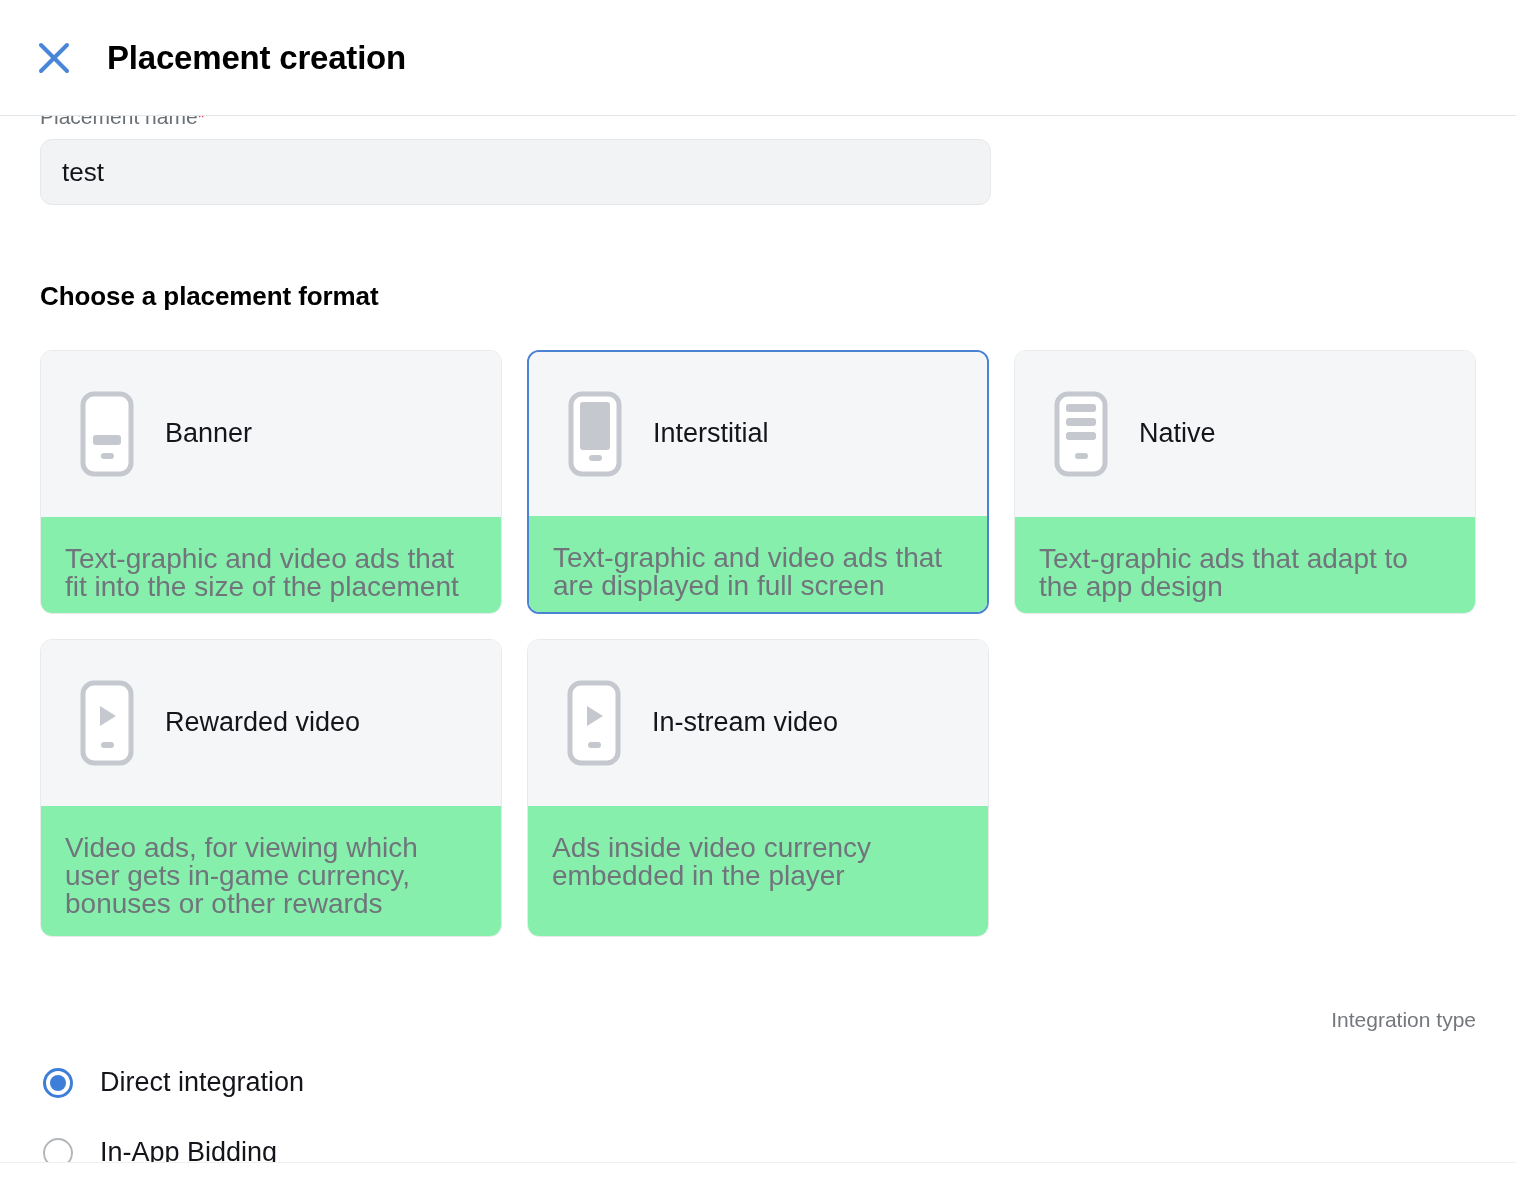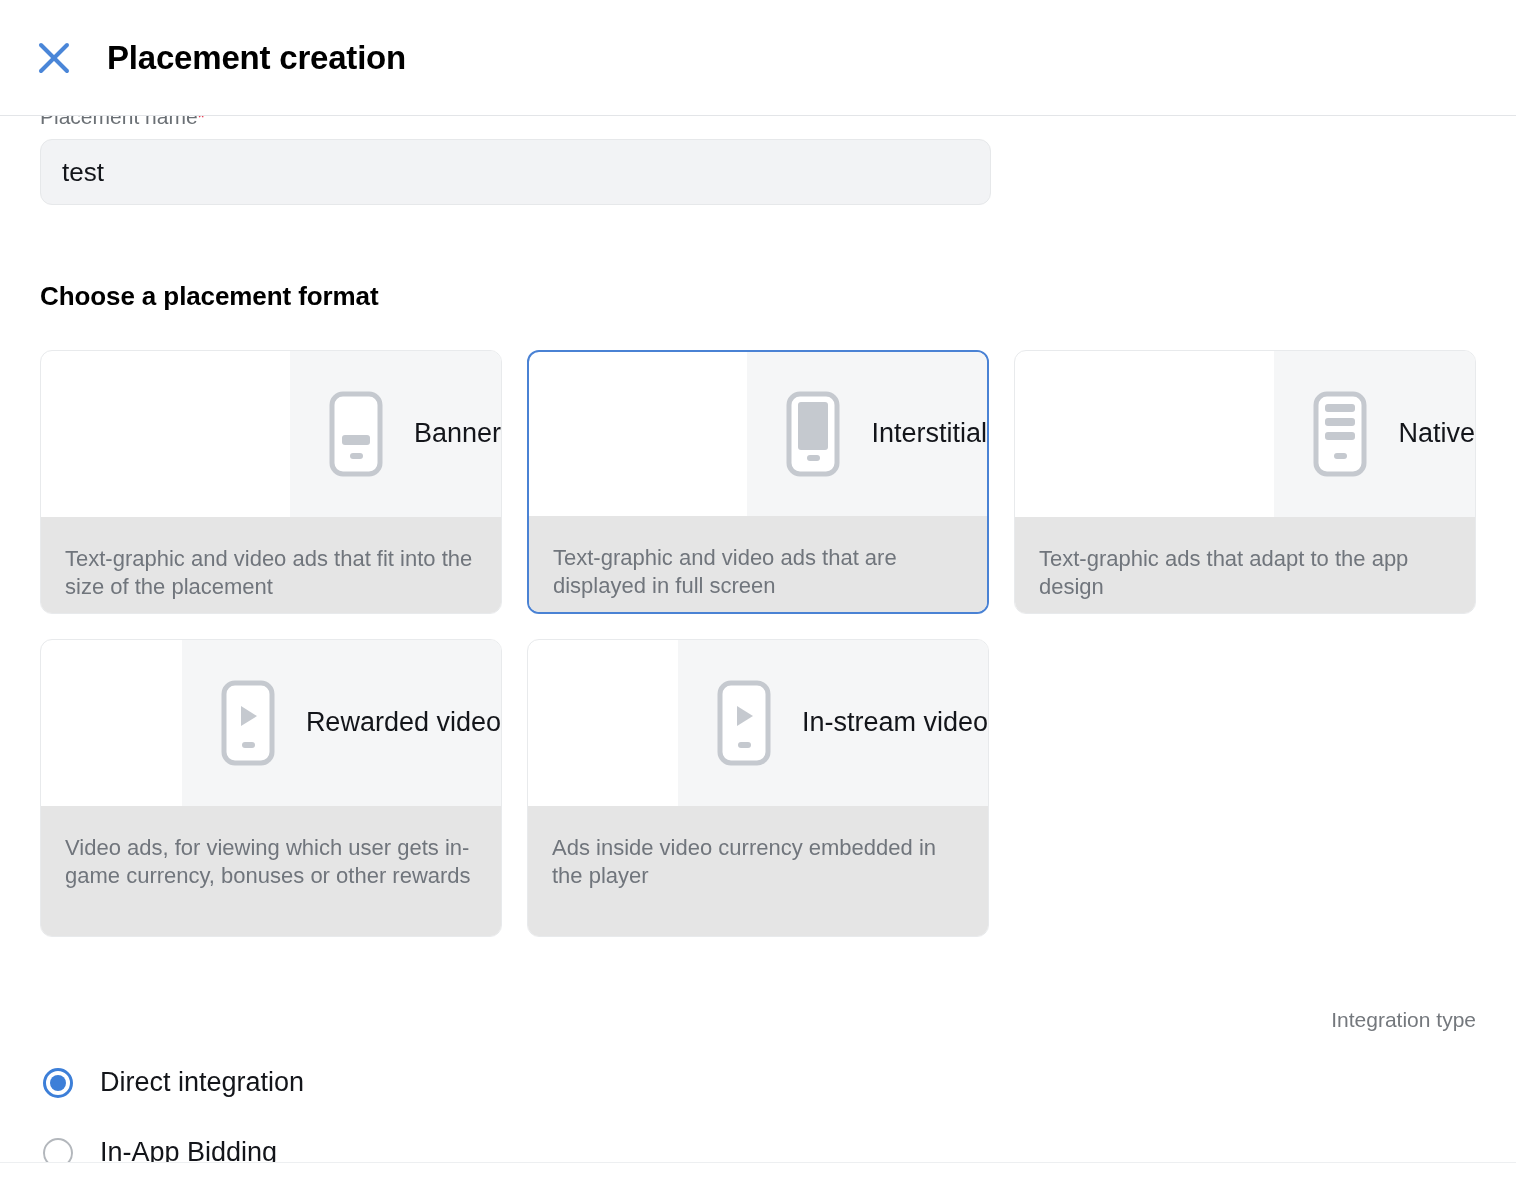--- a/index.html
+++ b/index.html
@@ -117,22 +117,22 @@
   .fmt-card {
     width: 462px;
     background: #ffffff;
     border: 1px solid #e8eaec;
     border-radius: 12px;
     overflow: hidden;
     cursor: pointer;
     display: flex;
     flex-direction: column;
   }
-  .fmt-card.row1 { height: 264px; align-items: flex-end; }
-  .fmt-card.row2 { height: 298px; align-items: flex-end; }
+  .fmt-card.row1 { height: 264px; }
+  .fmt-card.row2 { height: 298px; }
 
   .fmt-card.selected {
     border: 2px solid #4a82d4;
   }
 
   .card-top {
     background: #f5f6f7;
     display: flex;
     align-items: center;
     padding-left: 37px;
@@ -153,24 +153,24 @@
   .card-icon svg { display: block; }
 
   .card-title {
     margin-left: 29px;
     font-size: 27px;
     color: #13151a;
     line-height: 1.1;
   }
 
   .card-desc {
-    background: #e5e5e5;
+    background: #86efac;
     flex: 1 1 auto;
     padding: 28px 24px 0 24px;
-    font-size: 22px;
+    font-size: 28px;
     line-height: 28px;
     color: #70757c;
   }
 
   
   .integration-block { margin-top: 70px; }
 
   .integration-label {
     font-size: 21px;
     color: #74787d;

